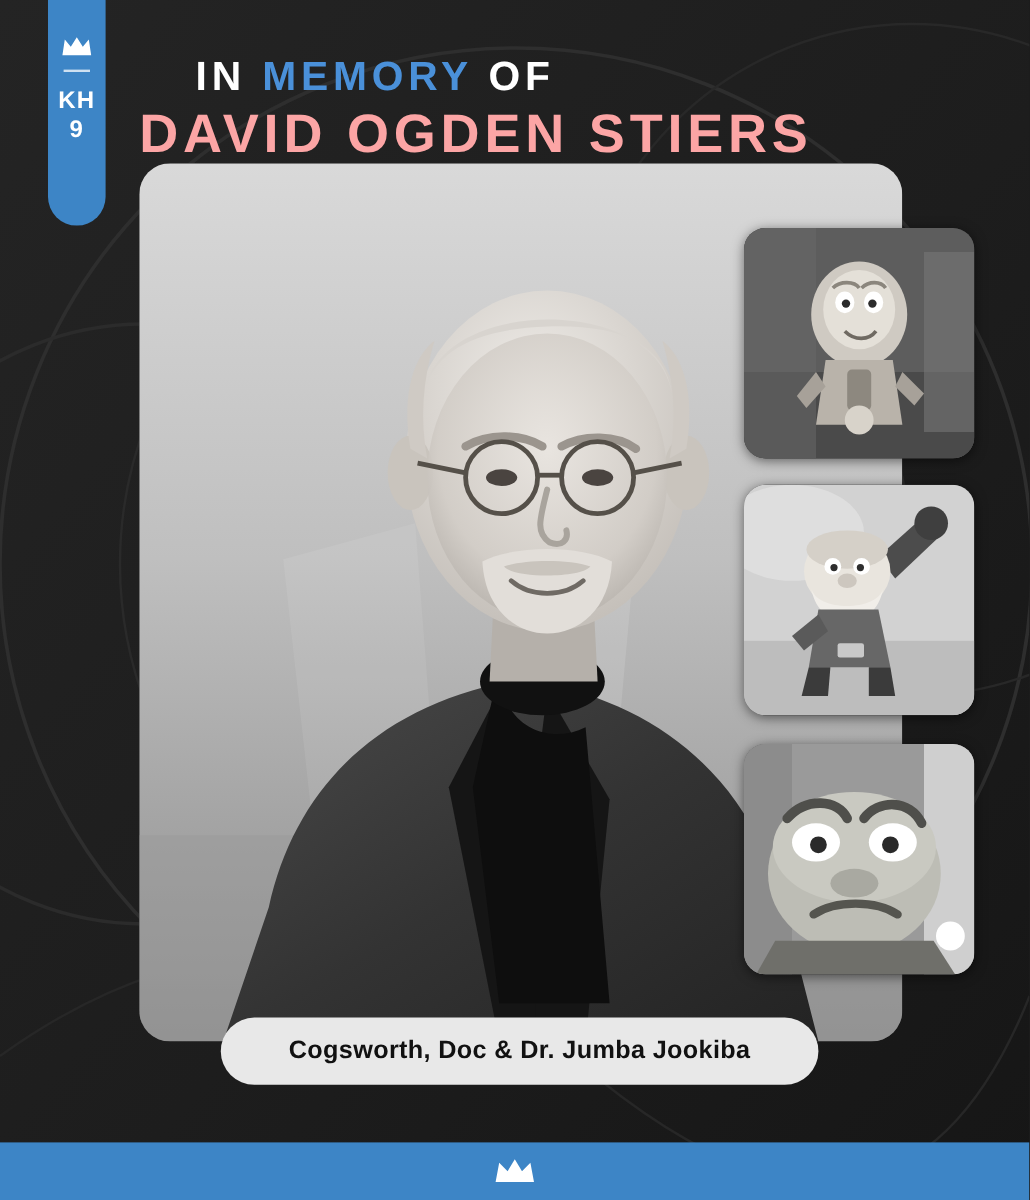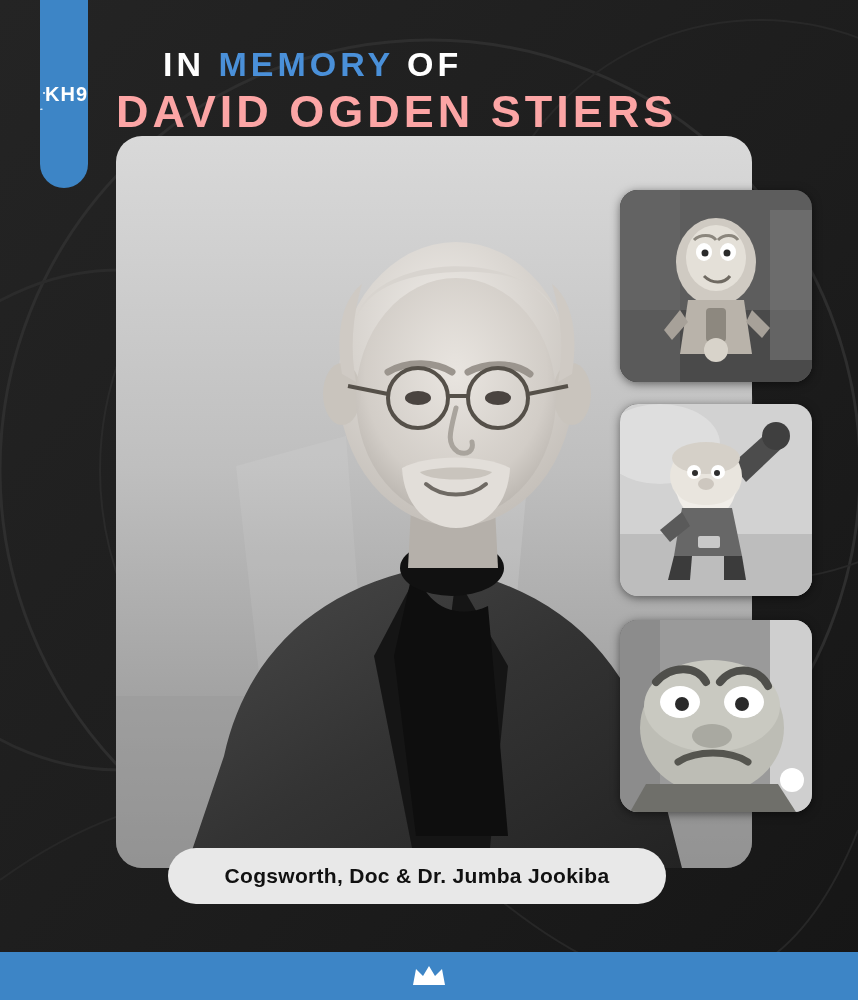--- a/index.html
+++ b/index.html
@@ -33,21 +33,21 @@
   .side-tag {
     position: absolute;
     left: 40px;
     top: 0;
     width: 48px;
     height: 188px;
     background: #3d85c6;
     border-bottom-left-radius: 24px;
     border-bottom-right-radius: 24px;
     display: flex;
-    flex-direction: row;
+    flex-direction: column;
     align-items: center;
     z-index: 6;
   }
   .side-tag .crown {
     margin-top: 30px;
     width: 26px;
     height: 18px;
   }
   .side-tag .divider {
     width: 22px;
@@ -123,21 +123,21 @@
     box-shadow: 0 2px 10px rgba(0,0,0,0.5);
   }
   .thumb.t1 { top: 190px; }
   .thumb.t2 { top: 404px; }
   .thumb.t3 { top: 620px; }
   .thumb svg { display: block; }
 
   
   .caption {
     position: absolute;
-    left: 168px;
+    left: 184px;
     top: 848px;
     width: 498px;
     height: 56px;
     background: #e8e8e8;
     border-radius: 28px;
     display: flex;
     align-items: center;
     justify-content: center;
     z-index: 7;
   }

